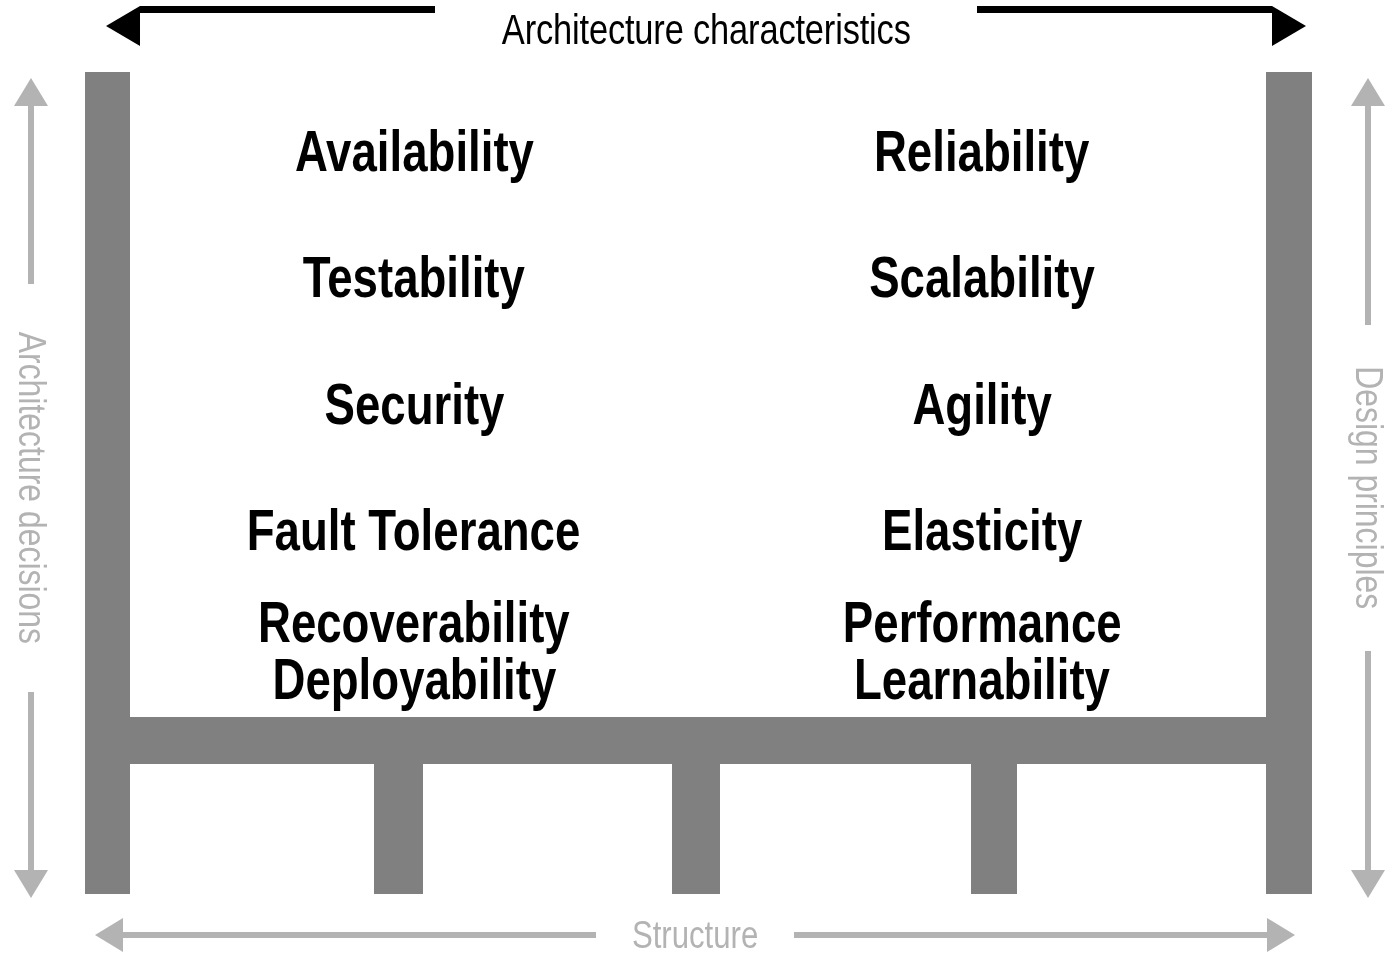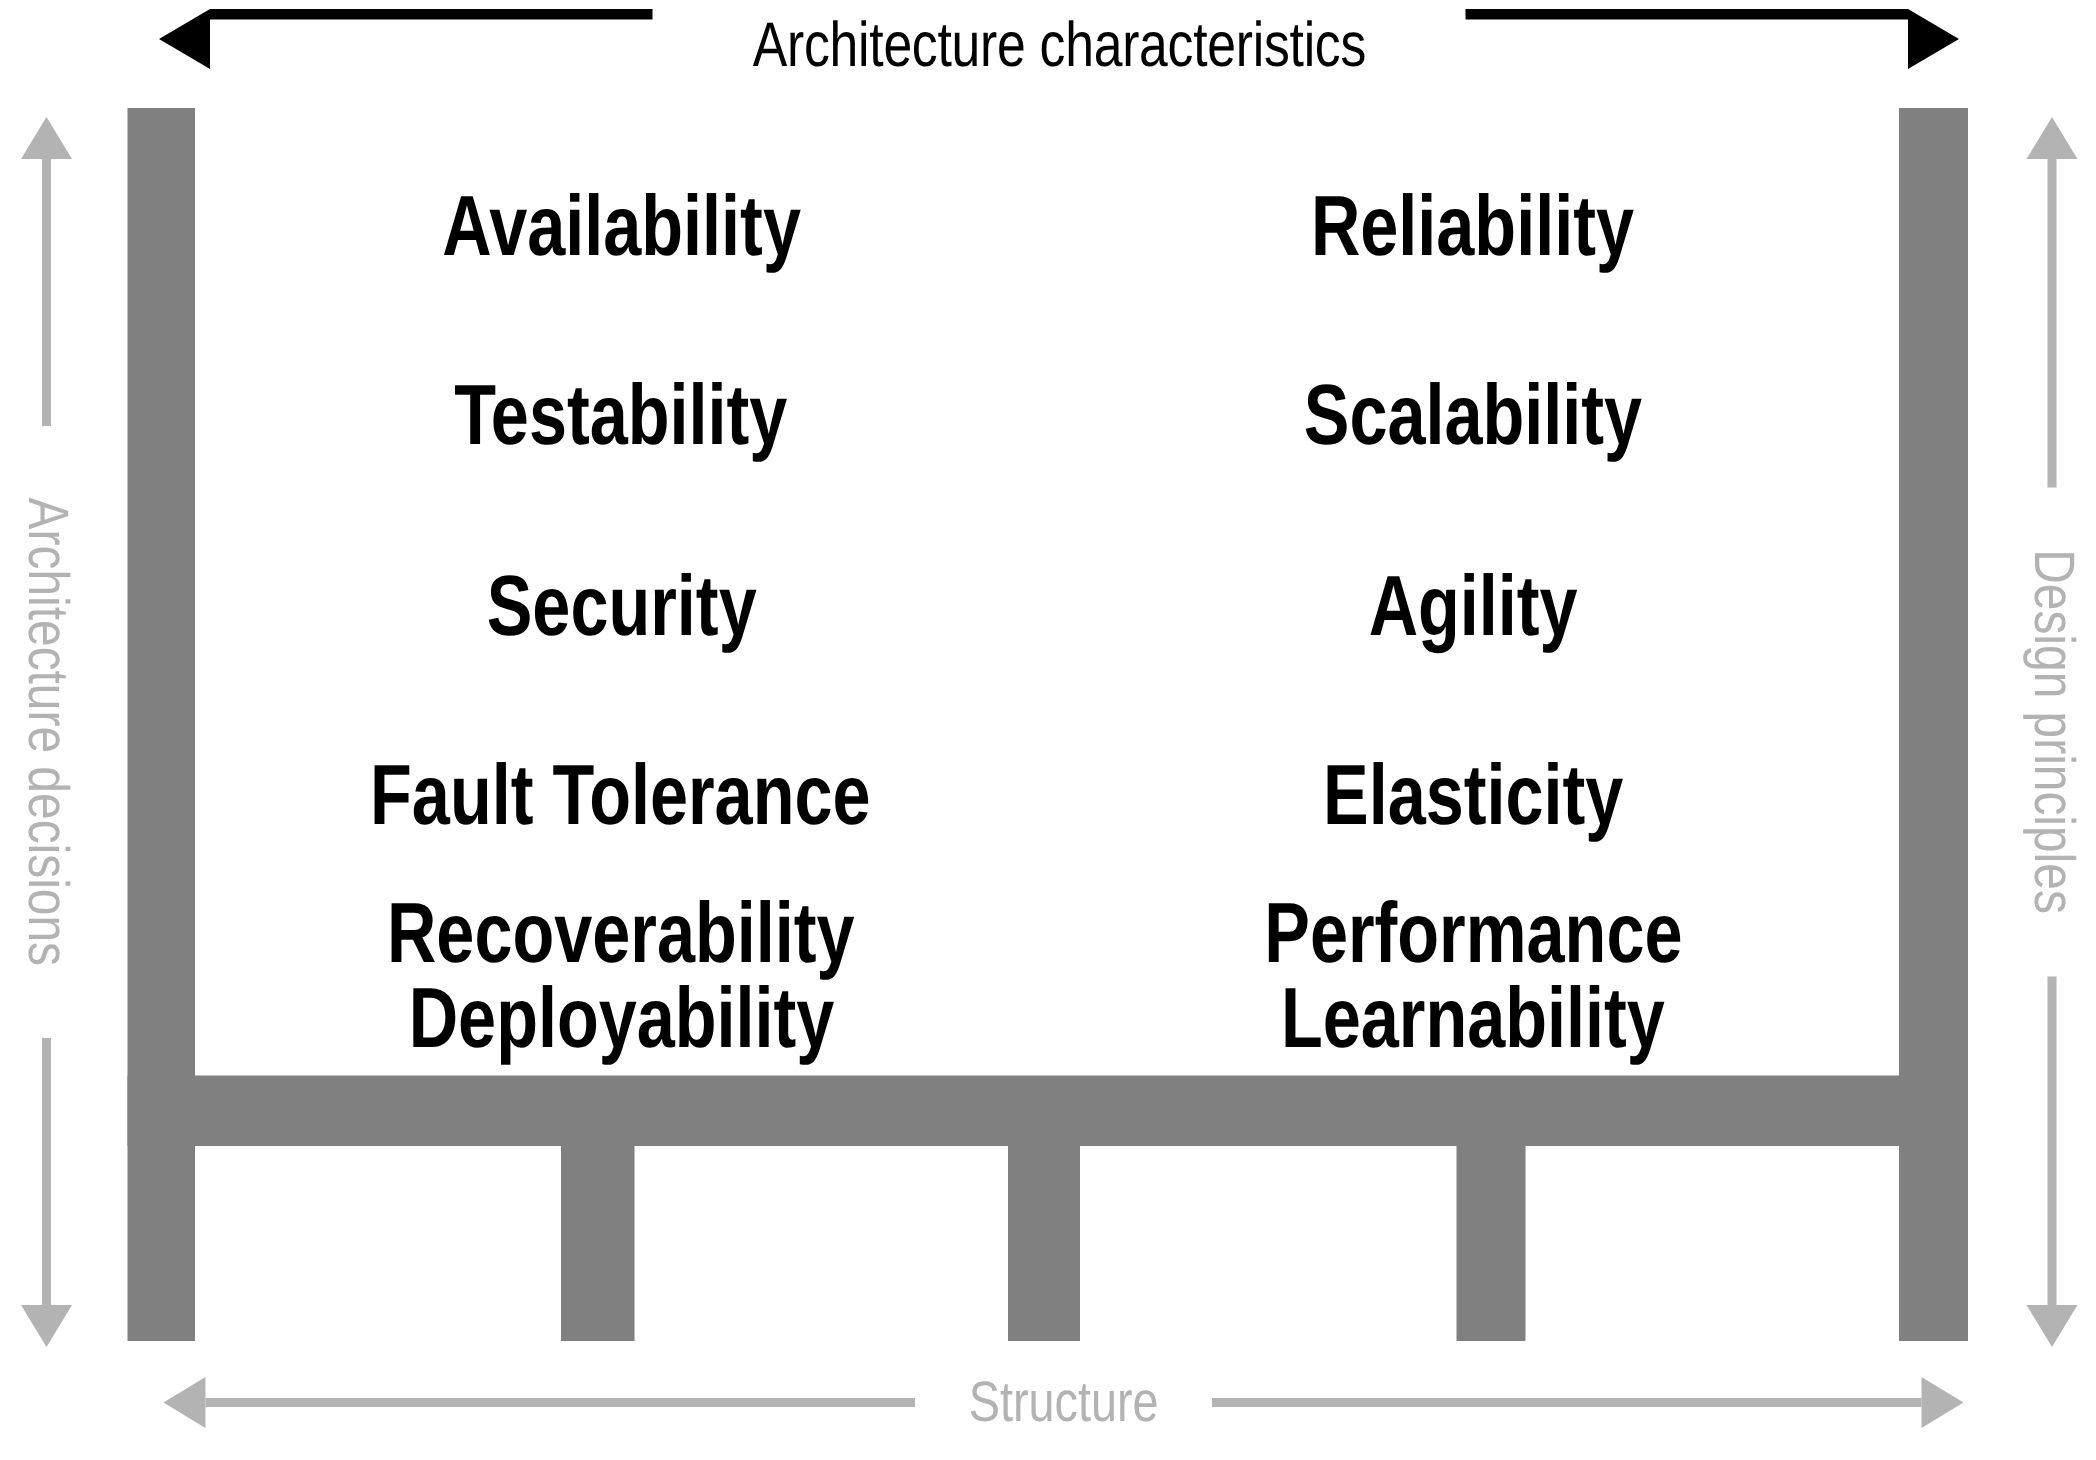--- a/index.html
+++ b/index.html
@@ -52,21 +52,21 @@
     font-stretch:condensed;
     transform:scaleX(.82);
     transform-origin:center;
     white-space:nowrap;
     letter-spacing:-0.2px;
   }
 
   
   .axis-bottom{
     position:absolute;
-    left:109px; top:912px;
+    left:95px; top:912px;
     width:1200px; height:46px;
     display:flex; align-items:center; justify-content:center;
   }
   .axis-bottom .line{
     flex:1 1 auto;
     height:6px;
     background:#b3b3b3;
   }
   .axis-bottom .arrow-l{
     width:0;height:0;

